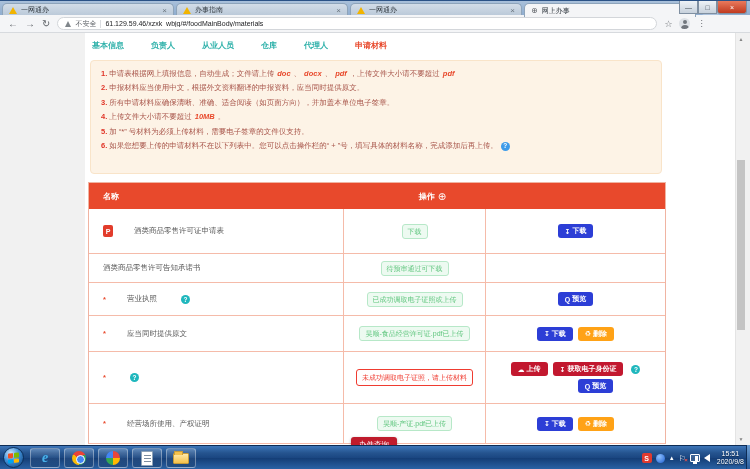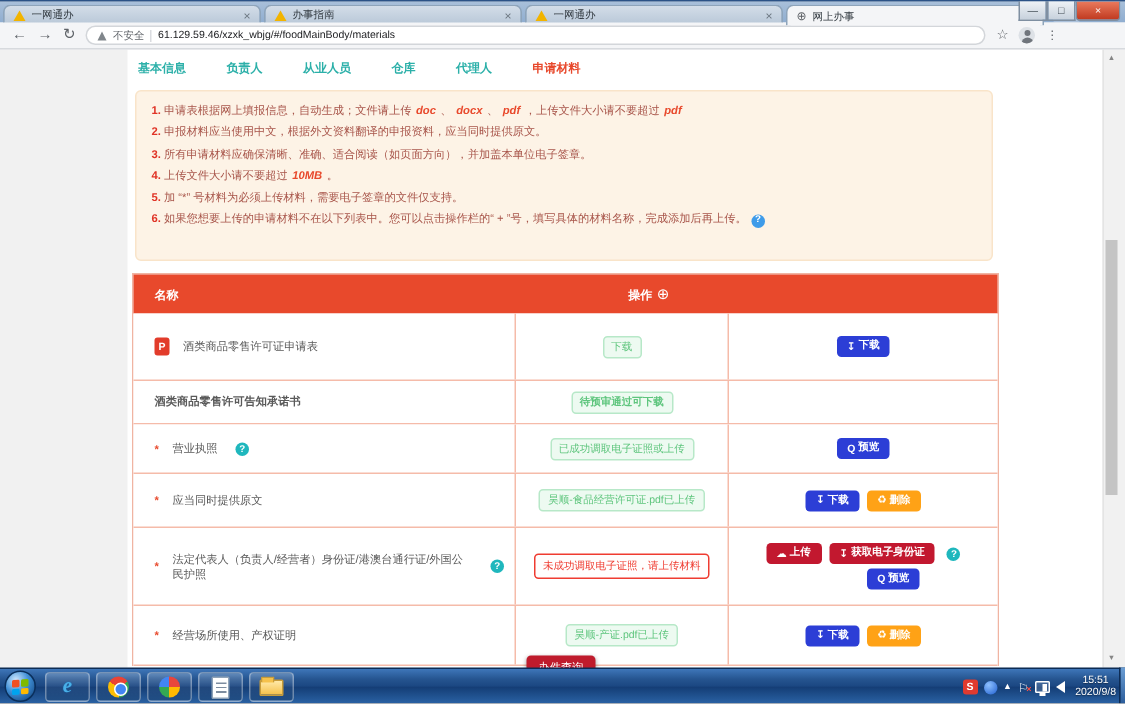--- a/index.html
+++ b/index.html
@@ -59,21 +59,21 @@
   .q-icon.teal{background:#1fb7bd}
 
   .materials{position:absolute;left:88px;top:182px;width:578px;border:1px solid #f0b4a2;border-bottom:none;z-index:2;background:#fff}
   .thead{display:flex;height:26px;background:#e8492c;color:#fff;font-size:8px;font-weight:bold;align-items:center}
   .th-name{width:254px;padding-left:14px}
   .th-status{width:143px;display:flex;align-items:center;justify-content:center}
   .th-action{width:179px;display:flex;align-items:center;justify-content:center;gap:3px}
   .plus-ic{font-size:10px;font-weight:normal}
   .trow{display:flex;border-bottom:1px solid #f5bba9;background:#fff}
   .td{display:flex;align-items:center}
-  .td-name{width:254px;padding-left:14px;gap:9px;font-size:7.5px;color:#5a5a5a}
+  .td-name{width:254px;padding-left:14px;gap:21px;font-size:7.5px;color:#5a5a5a}
   .mname{line-height:10px;max-width:200px;white-space:normal}
   .td-status{width:143px;justify-content:center;border-left:1px solid #f5bba9;border-right:1px solid #f5bba9}
   .td-action{width:179px;flex-direction:column;justify-content:center;gap:3px}
   .aline{display:flex;align-items:center;gap:5px;justify-content:center}
   .aline.line2{margin-left:40px}
   .req{color:#e8492c;font-weight:bold}
   .pdfchip{width:10px;height:12px;background:#e23c2b;border-radius:2px;color:#fff;font-size:7px;
     font-weight:bold;display:flex;align-items:center;justify-content:center;flex:none}
   .badge{font-size:7px;padding:2px 5px;border-radius:3px;line-height:9px;text-align:center}
   .badge.green{background:#edfaf1;border:1px solid #b7e8c8;color:#5ec57d}
@@ -222,21 +222,21 @@
           </div>
           <div class="td td-action">
             <div class="aline">
               <button class="btn blue">
                 <span class="ic">↧</span>
                 <span>下载</span>
               </button>
             </div>
           </div>
         </div>
-        <div class="trow" style="height: 29px; font-weight: bold;">
+        <div class="trow" style="height: 29px;">
           <div class="td td-name">
             <span class="mname">酒类商品零售许可告知承诺书</span>
           </div>
           <div class="td td-status">
             <span class="badge green">待预审通过可下载</span>
           </div>
           <div class="td td-action">
             <div class="aline"></div>
           </div>
         </div>
@@ -275,21 +275,20 @@
               <button class="btn orange">
                 <span class="ic">♻</span>
                 <span>删除</span>
               </button>
             </div>
           </div>
         </div>
         <div class="trow" style="height: 52px;">
           <div class="td td-name">
             <span class="req">*</span>
-            <span class="mname">法定代表人（负责人/经营者）身份证/港澳台通行证/外国公民护照</span>
             <span class="q-icon teal">?</span>
           </div>
           <div class="td td-status">
             <span class="badge red">未成功调取电子证照，请上传材料</span>
           </div>
           <div class="td td-action">
             <div class="aline">
               <button class="btn red">
                 <span class="ic">☁</span>
                 <span>上传</span>

